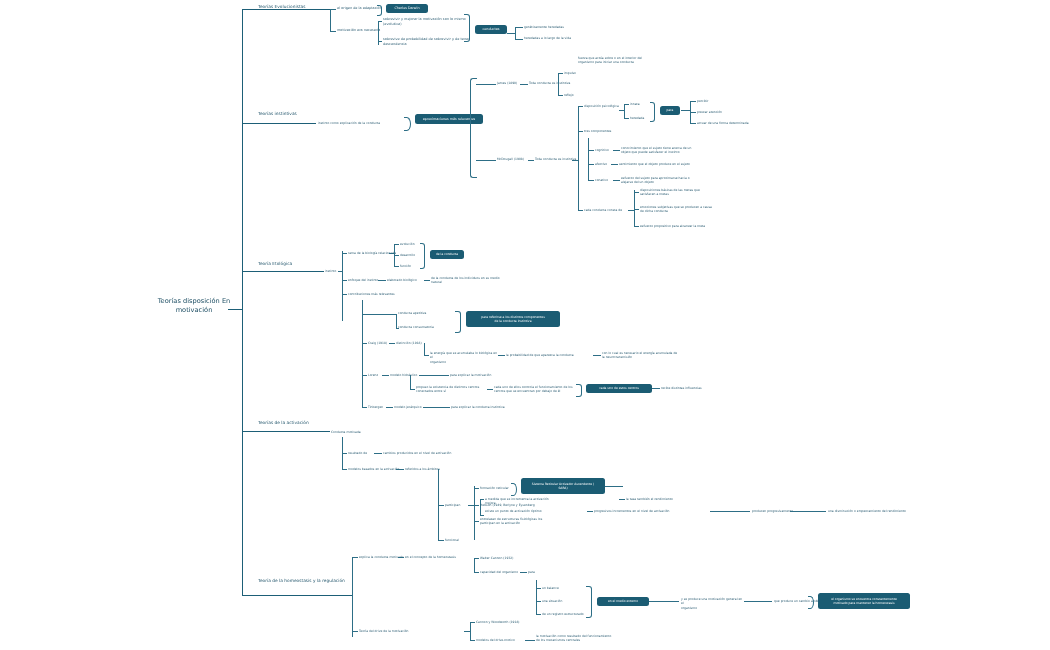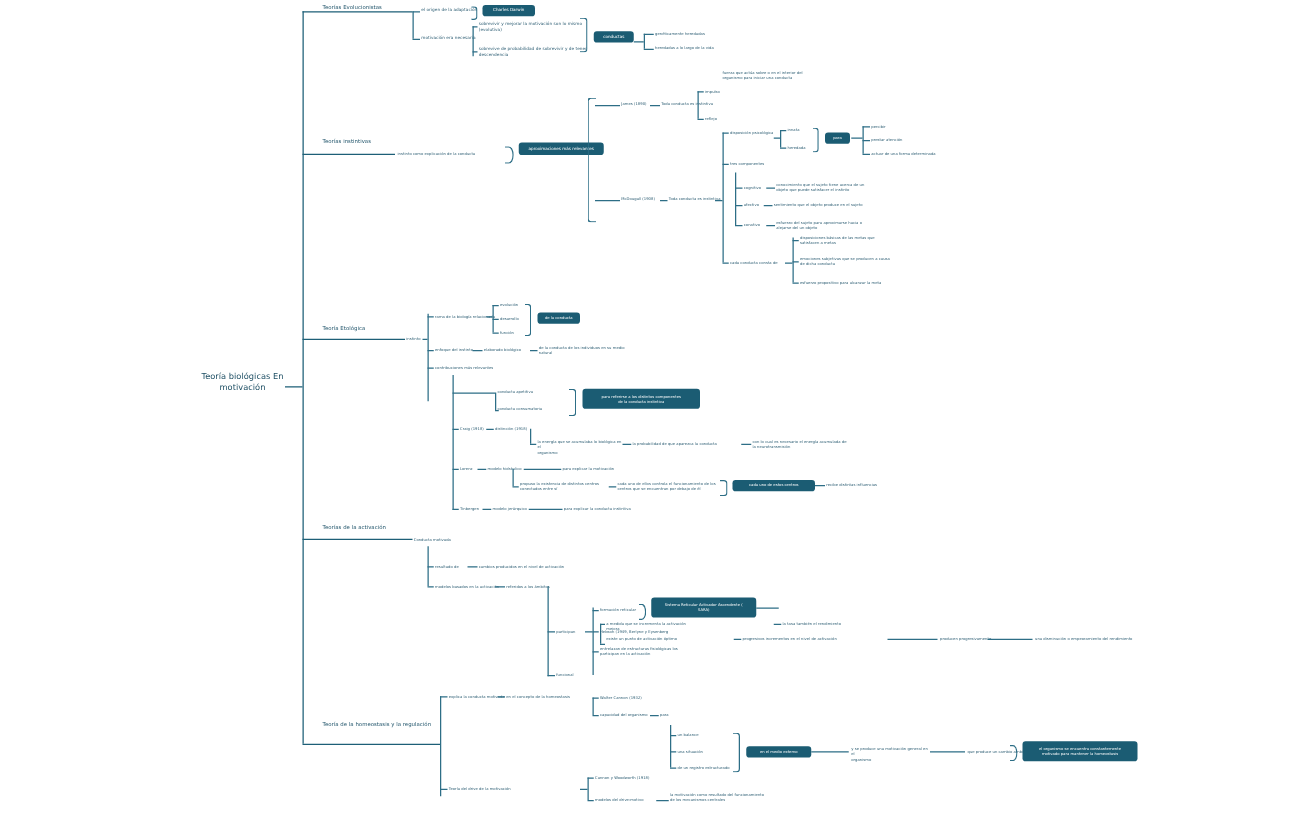--- a/index.html
+++ b/index.html
@@ -53,21 +53,21 @@
   .paren{
     position:absolute;border:.7px solid #2d6e86;border-left:none;
     border-radius:0 60% 60% 0 / 0 50% 50% 0;
   }
 </style>
 </head>
 <body>
 
 <div id="canvas">
 
-  <div class="txt big" style="left:146px;top:297px;width:96px;text-align:center;">Teoría biológicas En motivación</div>
+  <div class="txt big" style="left:146px;top:297px;width:96px;text-align:center;">Teorías disposición En motivación</div>
   <div class="h thick" style="left:228px;top:309px;width:14px;"></div>
   <div class="v thick" style="left:242px;top:9px;height:586px;"></div>
 
   <div class="h thick" style="left:242px;top:9px;width:88px;"></div>
   <div class="txt mid" style="left:258px;top:4px;">Teorías Evolucionistas</div>
 
   <div class="v" style="left:330px;top:9px;height:22px;"></div>
 
   <div class="h" style="left:330px;top:9px;width:6px;"></div>
   <div class="txt" style="left:337px;top:6px;">el origen de la adaptación</div>

